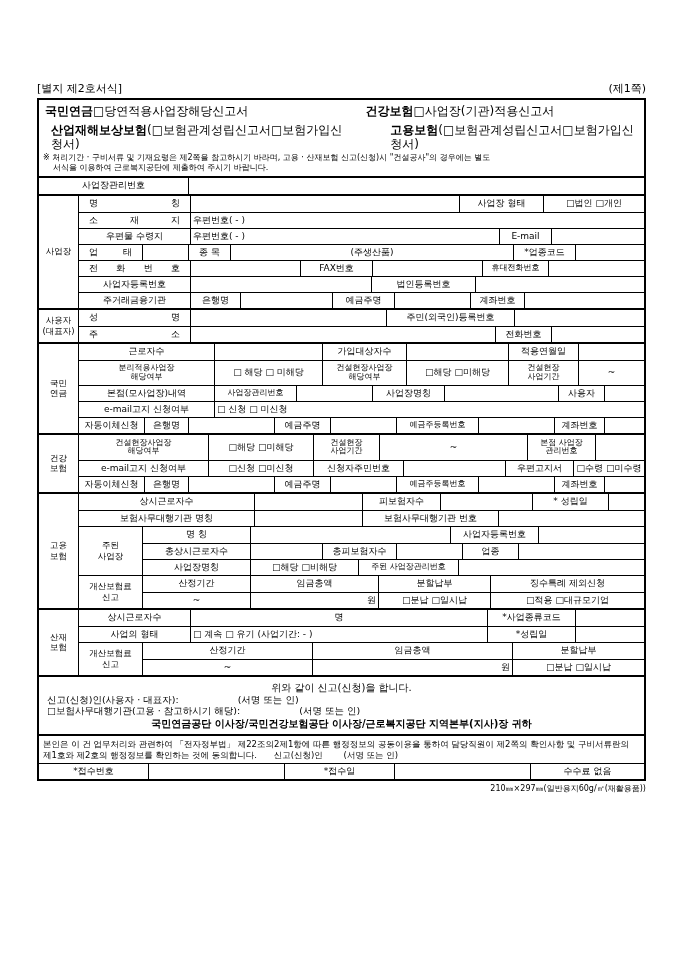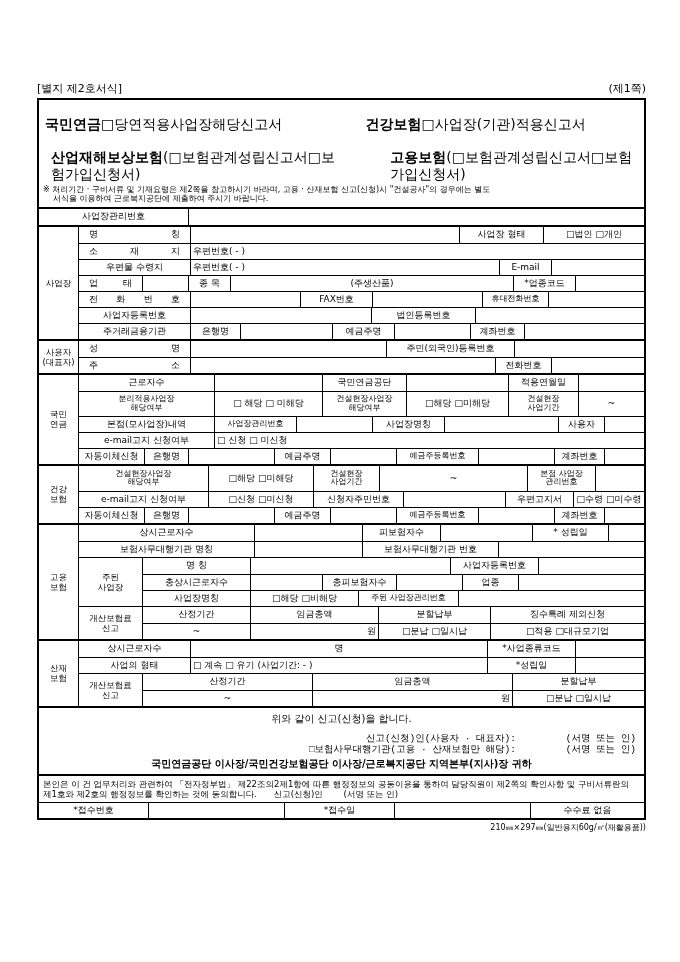--- a/index.html
+++ b/index.html
@@ -5,21 +5,21 @@
   * { box-sizing: border-box; margin: 0; padding: 0; }
   body {
     width: 680px; height: 962px; background: #ffffff; color: #000;
     font-family: "DejaVu Sans", sans-serif; font-size: 9px; line-height: 1.2;
   }
   .sheet { position: absolute; left: 37px; top: 82px; width: 609px; }
   .pagehead { display: flex; justify-content: space-between; font-size: 11px; margin-bottom: 3px; }
   .box { border: 2px solid #000; background: #fff; }
   .box + .box { margin-top: -2px; }
   
-  .tline { display: flex; padding: 16px 6px 0 6px; font-size: 14px; gap: 48px; }
+  .tline { display: flex; padding: 4px 6px 0 6px; font-size: 12px; gap: 48px; }
   .tline .half { width: 50%; }
   .bt { font-weight: bold; }
   .note { font-size: 8px; padding: 2px 4px 3px 4px; }
   .note .n2 { padding-left: 10px; }
   
   .row { display: flex; border-top: 1px solid #000; min-height: 16px; align-items: stretch; }
   .row.nt { border-top: none; }
   .row.rh2 { min-height: 25px; }
   .c { border-right: 1px solid #000; display: flex; align-items: center; justify-content: center;
        text-align: center; padding: 0 2px; white-space: pre-line; }
@@ -36,22 +36,22 @@
           justify-content: center; text-align: center; white-space: pre-line; font-size: 8.5px; }
   .secrows { flex: 1 1 auto; display: flex; flex-direction: column; }
   .secrows > .row:first-child, .secrows > .grp:first-child { border-top: none; }
   .grp { display: flex; border-top: 1px solid #000; }
   .vlab2 { width: 64px; border-right: 1px solid #000; display: flex; align-items: center;
            justify-content: center; text-align: center; white-space: pre-line; font-size: 8.5px; }
   .grprows { flex: 1 1 auto; display: flex; flex-direction: column; }
   .grprows > .row:first-child { border-top: none; }
   
   .sigbox { padding: 5px 8px 4px 8px; }
-  .declare { text-align: center; font-size: 10px; margin-bottom: 8px; }
-  .sigline { display: flex; justify-content: flex-end; font-size: 9.5px; font-family: Liberation Mono, monospace; }
+  .declare { text-align: center; font-size: 10px; }
+  .sigline { display: flex; justify-content: flex-start; font-size: 9.5px; }
   .sigline .sr { width: 120px; text-align: right; }
   .recipient { text-align: center; font-weight: bold; font-size: 10px; margin-top: 2px; }
   
   .consent-text { font-size: 8.5px; padding: 3px 4px; }
   .consent-text .inl { margin-left: 14px; }
   .consent-text .inr { margin-left: 18px; }
   .footer { text-align: right; font-size: 8px; margin-top: 3px; }
   .w { flex: 0 0 auto; }
 </style>
 </head>
@@ -163,21 +163,21 @@
   </div>
 
   <div class="box">
     <div class="sec first">
       <div class="vlab">국민
 연금</div>
       <div class="secrows">
         <div class="row">
           <div class="c w" style="width:136px">근로자수</div>
           <div class="c w" style="width:108px"></div>
-          <div class="c w" style="width:84px">국민연금공단</div>
+          <div class="c w" style="width:84px">가입대상자수</div>
           <div class="c w" style="width:102px"></div>
           <div class="c w" style="width:70px">적용연월일</div>
           <div class="c f"></div>
         </div>
         <div class="row rh2">
           <div class="c w s8" style="width:136px">분리적용사업장
 해당여부</div>
           <div class="c w" style="width:108px">□ 해당  □ 미해당</div>
           <div class="c w s8" style="width:84px">건설현장사업장
 해당여부</div>
@@ -357,21 +357,21 @@
     </div>
   </div>
 
   <div class="box sigbox">
     <div class="declare">위와 같이 신고(신청)을 합니다.</div>
     <div class="sigline">
       <span>신고(신청)인(사용자 · 대표자):</span>
       <span class="sr">(서명 또는 인)</span>
     </div>
     <div class="sigline">
-      <span>□보험사무대행기관(고용 · 산재보험만 해당):</span>
+      <span>□보험사무대행기관(고용 · 참고하시기 해당):</span>
       <span class="sr">(서명 또는 인)</span>
     </div>
     <div class="recipient">국민연금공단 이사장/국민건강보험공단 이사장/근로복지공단  지역본부(지사)장 귀하</div>
   </div>
 
   <div class="box">
     <div class="consent-text">
       <span>본인은 이 건 업무처리와 관련하여 「전자정부법」 제22조의2제1항에 따른 행정정보의 공동이용을 통하여 담당직원이 제2쪽의 확인사항 및 구비서류란의 제1호와 제2호의 행정정보를 확인하는 것에 동의합니다.</span>
       <span class="inl">신고(신청)인</span>
       <span class="inr">(서명 또는 인)</span>

